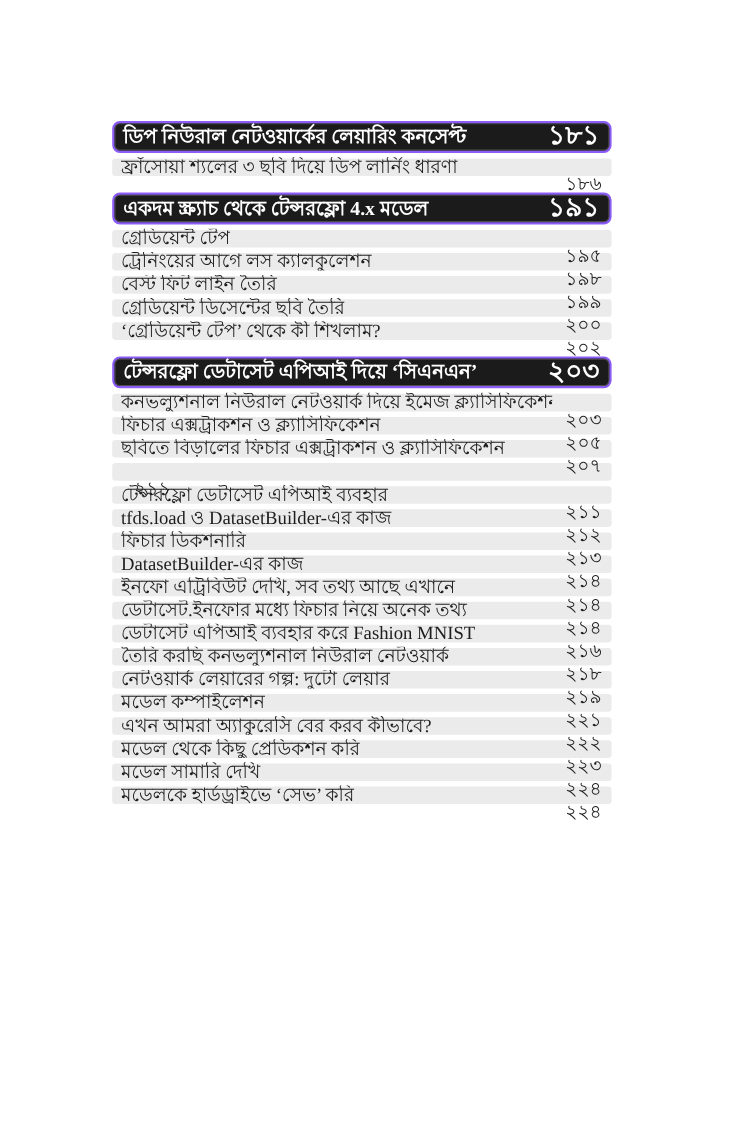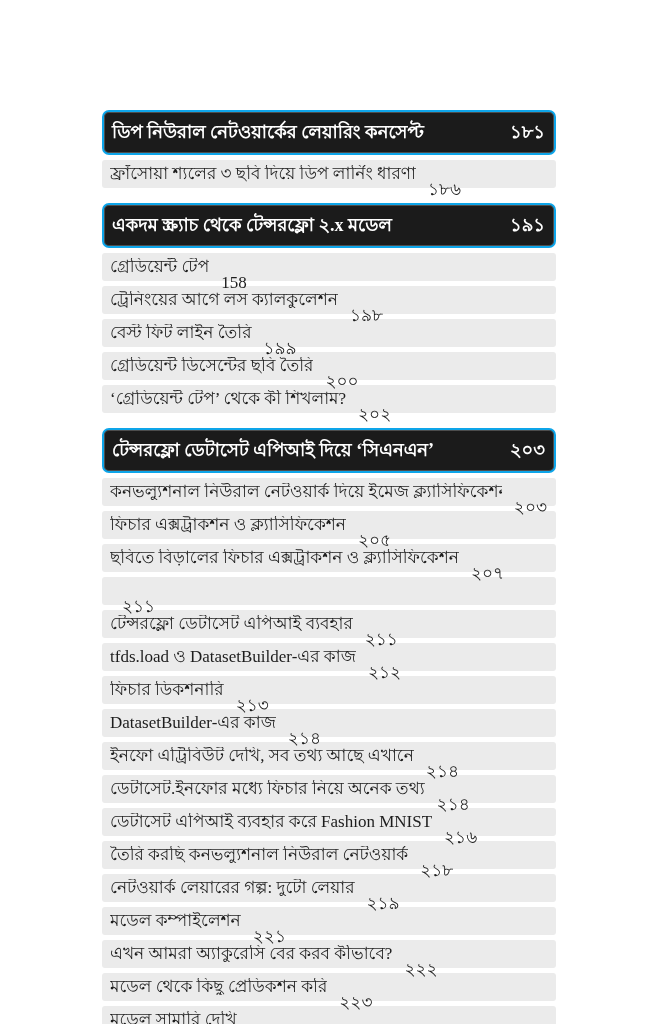--- a/index.html
+++ b/index.html
@@ -18,49 +18,49 @@
     position: absolute;
     left: 102px;
     top: 110px;
     width: 454px;
   }
   .toc-section + .toc-section {
     margin-top: 15px;
   }
   .bar {
     box-sizing: border-box;
-    height: 45px;
+    height: 29px;
     background: var(--bar-bg, #1b1b1b);
-    border: 2px solid #0ea5e9;
+    border: 2px solid #8b5cf6;
     border-radius: 7px;
     box-shadow: inset 0 0 0 1px rgba(255,255,255,0.22);
     color: var(--bar-fg, #ffffff);
     display: flex;
     justify-content: space-between;
     align-items: center;
     padding: 0 9px 2px 8px;
     font-weight: bold;
     font-size: 18px;
     line-height: 1;
     margin-bottom: 2px;
   }
   .bar-page {
-    font-size: 18px;
+    font-size: 24px;
     font-weight: bold;
     margin-left: 12px;
     white-space: nowrap;
   }
   .row {
     box-sizing: border-box;
-    height: 28px;
+    height: 16px;
     background: var(--row-bg, #ebebeb);
     border-radius: 3px;
     color: var(--row-fg, #1d1d1d);
     display: flex;
-    justify-content: flex-start;
+    justify-content: space-between;
     align-items: center;
     padding: 0 9px 2px 8px;
     font-size: 17px;
     line-height: 1;
     margin-top: 5px;
   }
   .row-title {
     overflow: hidden;
     white-space: nowrap;
   }
@@ -79,26 +79,26 @@
       <span class="bar-title">ডিপ নিউরাল নেটওয়ার্কের লেয়ারিং কনসেপ্ট</span>
       <span class="bar-page">১৮১</span>
     </header>
   <div class="row">
     <span class="row-title">ফ্রাঁসোয়া শ্যলের ৩ ছবি দিয়ে ডিপ লার্নিং ধারণা</span>
     <span class="row-page">১৮৬</span>
   </div>
     </section>
     <section class="toc-section">
     <header class="bar">
-      <span class="bar-title">একদম স্ক্র্যাচ থেকে টেন্সরফ্লো ২.x মডেল</span>
+      <span class="bar-title">একদম স্ক্র্যাচ থেকে টেন্সরফ্লো 4.x মডেল</span>
       <span class="bar-page">১৯১</span>
     </header>
   <div class="row">
     <span class="row-title">গ্রেডিয়েন্ট টেপ</span>
-    <span class="row-page">158</span>
+    <span class="row-page">১৯৫</span>
   </div>
       <div class="row">
     <span class="row-title">ট্রেনিংয়ের আগে লস ক্যালকুলেশন</span>
     <span class="row-page">১৯৮</span>
   </div>
       <div class="row">
     <span class="row-title">বেস্ট ফিট লাইন তৈরি</span>
     <span class="row-page">১৯৯</span>
   </div>
       <div class="row">

